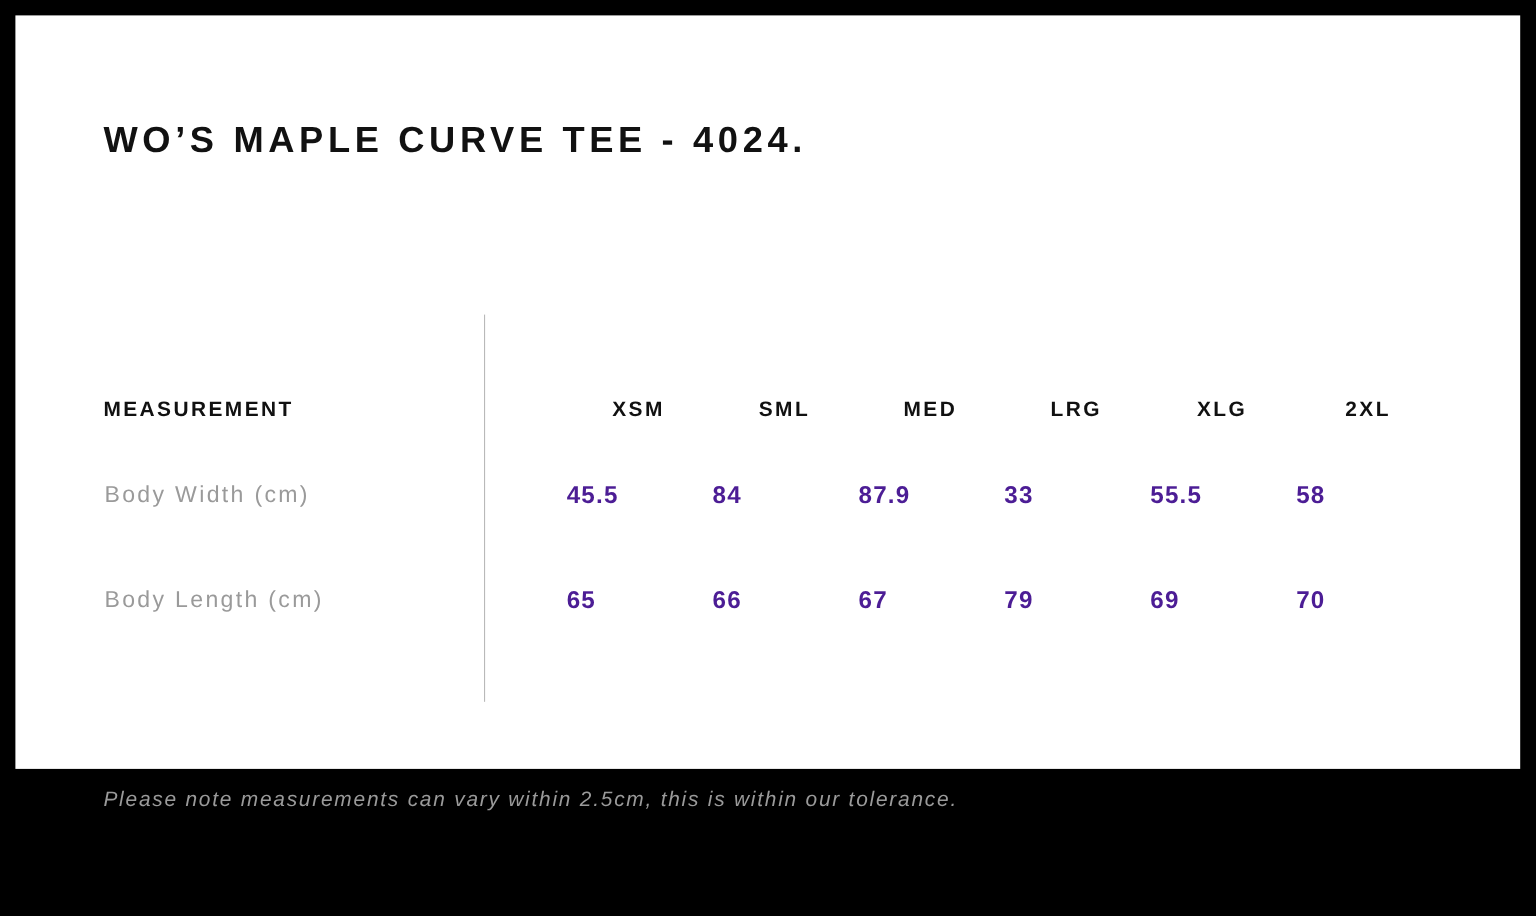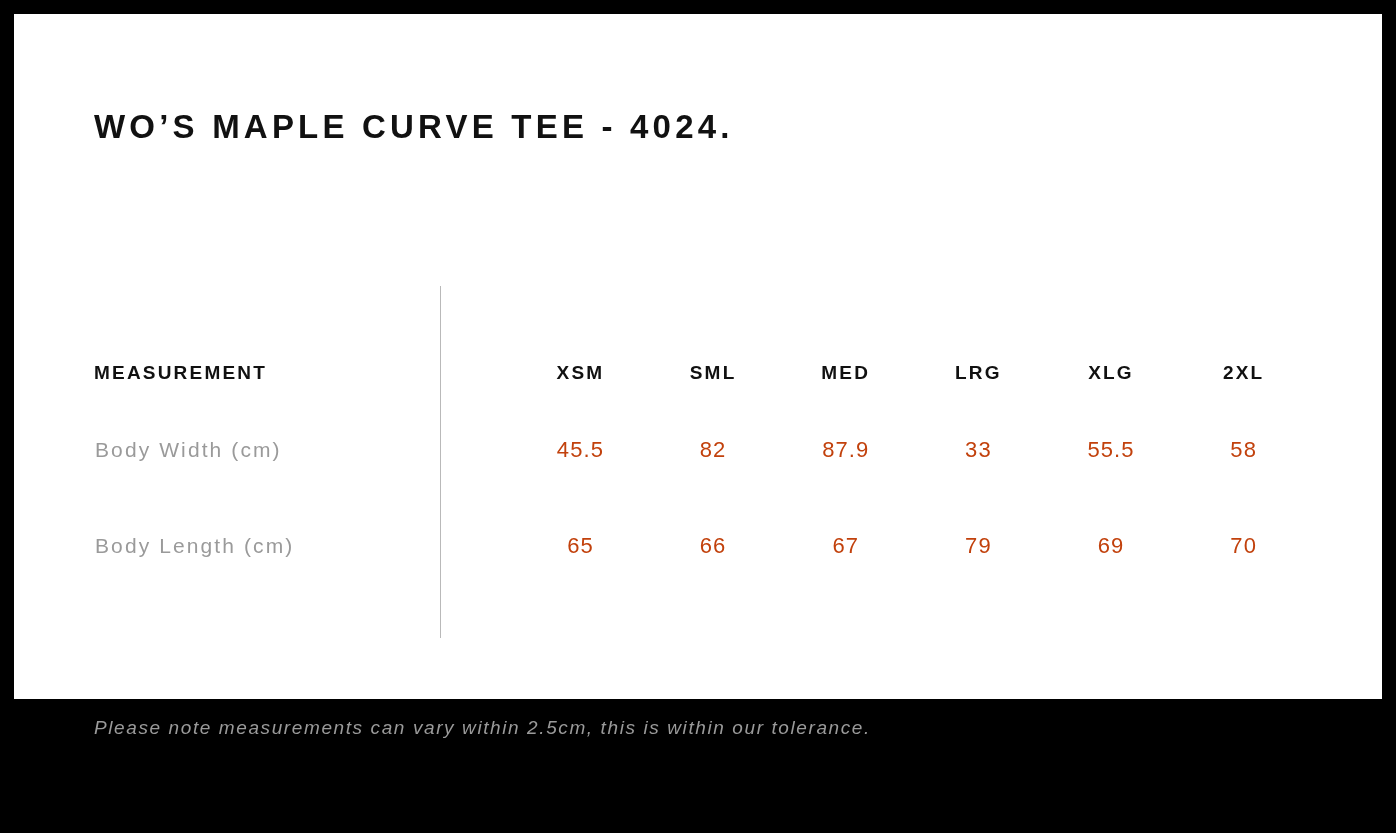--- a/index.html
+++ b/index.html
@@ -81,25 +81,24 @@
   table.size-table td.row-label {
     text-align: left;
     font-size: 21px;
     font-weight: normal;
     letter-spacing: 2.1px;
     color: #9a9a9a;
     height: 94px;
     vertical-align: middle;
   }
   table.size-table td.cell {
-    text-align: center;
     font-size: 22px;
-    font-weight: normal;
+    font-weight: bold;
     letter-spacing: 1.1px;
-    color: #c2410c;
+    color: #4c1d95;
     height: 94px;
     vertical-align: middle;
   }
   .note {
     position: absolute;
     left: 80px;
     top: 703px;
     font-size: 19px;
     font-style: italic;
     letter-spacing: 1.6px;
@@ -135,21 +134,21 @@
           <th class="size-head">MED</th>
           <th class="size-head">LRG</th>
           <th class="size-head">XLG</th>
           <th class="size-head">2XL</th>
         </tr>
       </thead>
       <tbody>
         <tr>
           <td class="row-label">Body Width (cm)</td>
           <td class="cell">45.5</td>
-          <td class="cell">82</td>
+          <td class="cell">84</td>
           <td class="cell">87.9</td>
           <td class="cell">33</td>
           <td class="cell">55.5</td>
           <td class="cell">58</td>
         </tr>
         <tr>
           <td class="row-label">Body Length (cm)</td>
           <td class="cell">65</td>
           <td class="cell">66</td>
           <td class="cell">67</td>

